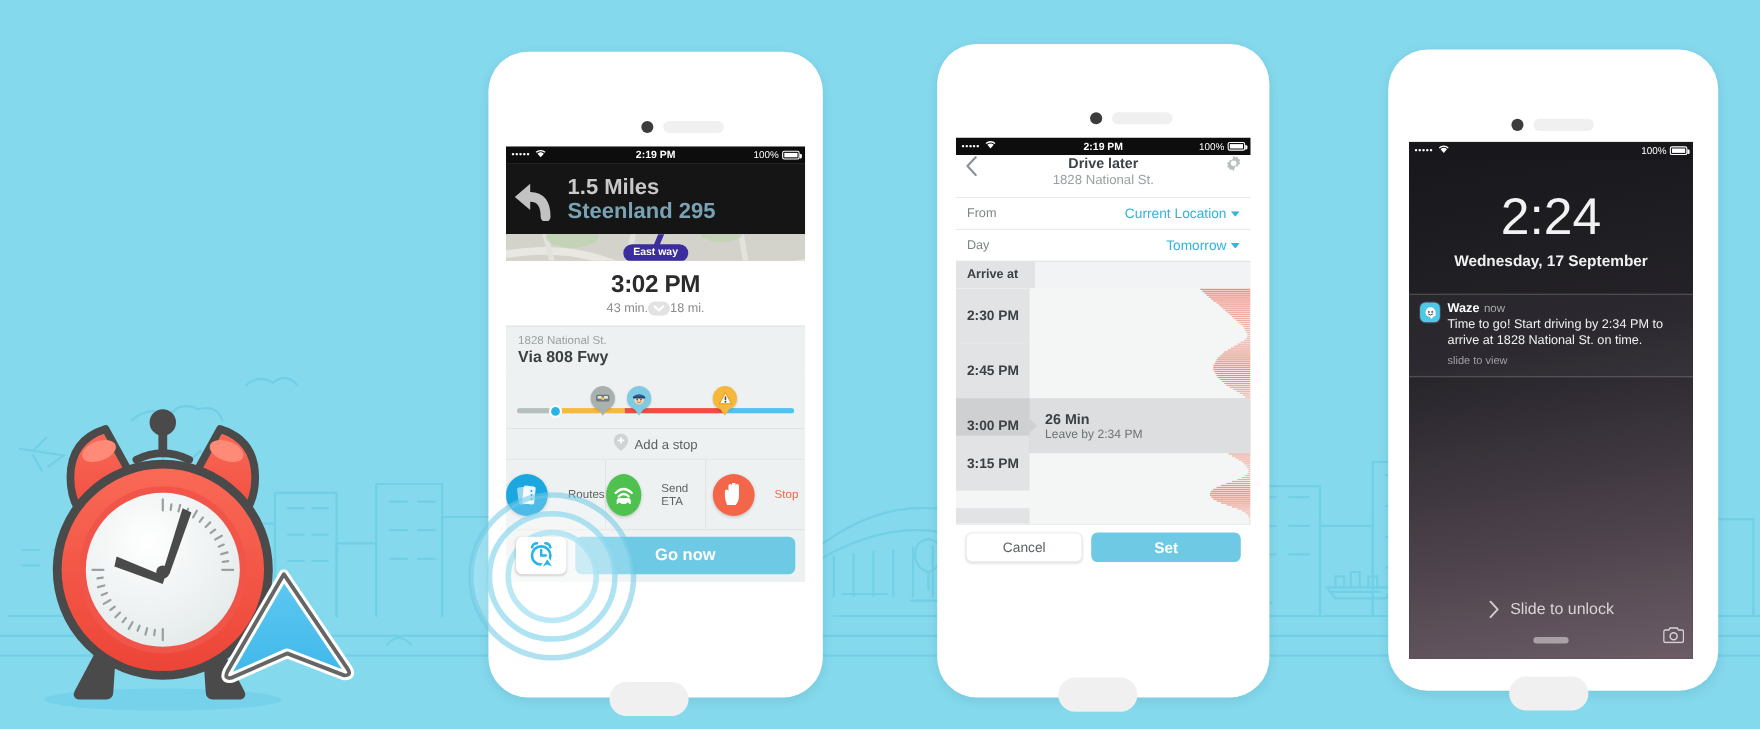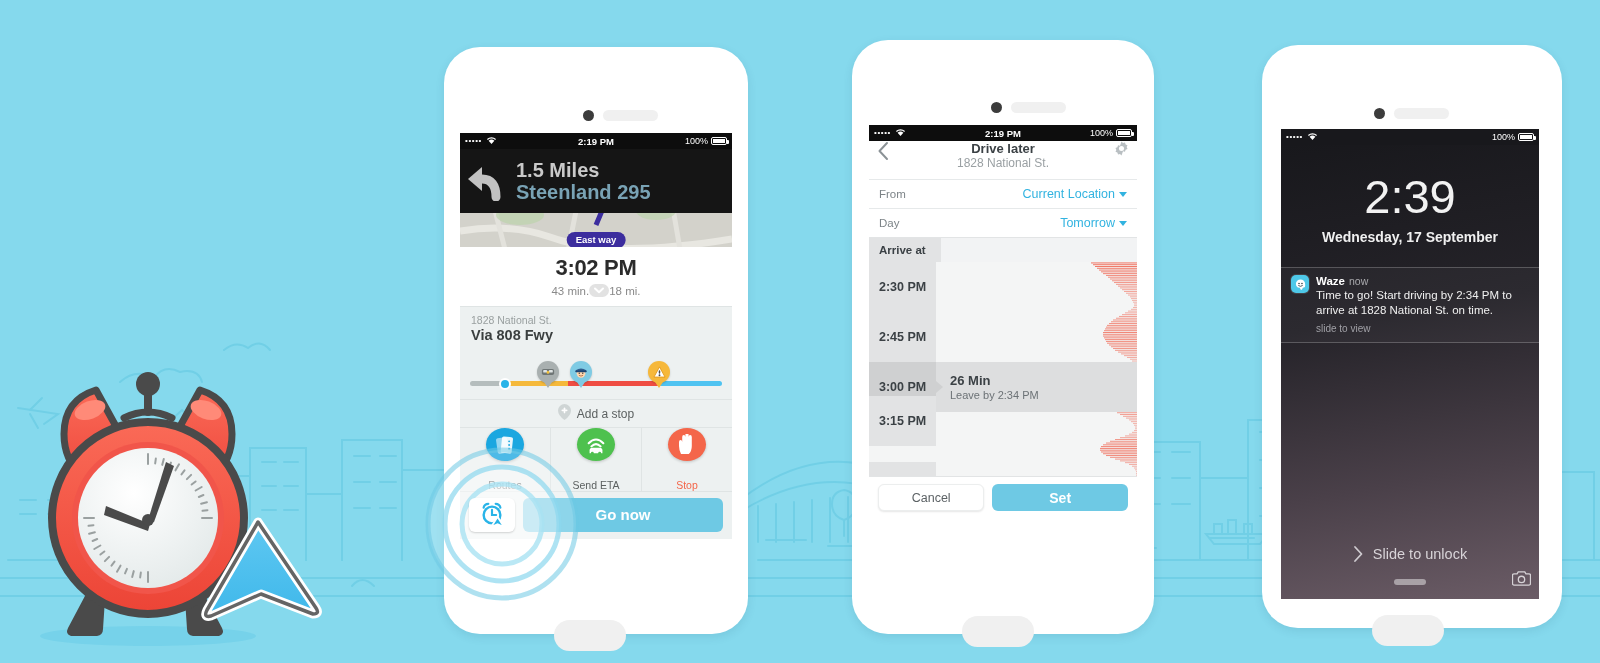--- a/index.html
+++ b/index.html
@@ -43,21 +43,21 @@
 
   
   #p1-nav {
     background:#151515; height:64px; display:flex; align-items:center; padding:0 10px 0 6px;
   }
   #p1-nav .turn-arrow { width:46px; height:40px; flex:0 0 46px; }
   #p1-nav .nav-text { margin-left:4px; line-height:1.12; }
   .nav-dist { color:#c9c9c9; font-size:20px; font-weight:bold; }
   .nav-street { color:#79a3b5; font-size:20px; font-weight:bold; }
 
-  #p1-map { height:34px; position:relative; background:#cfcec8; overflow:hidden; }
+  #p1-map { height:24px; position:relative; background:#cfcec8; overflow:hidden; }
   #p1-map .mapsvg { position:absolute; left:0; top:-22px; }
   .route-pill {
     position:absolute; left:50%; transform:translateX(-50%); bottom:-1px;
     background:#3c2d9e; color:#fff; font-size:9.5px; font-weight:bold;
     padding:2px 9px 3px; border-radius:9px; white-space:nowrap;
   }
 
   #p1-eta { background:#fff; text-align:center; padding:8px 0 9px; }
   .eta-time { font-size:22px; font-weight:bold; color:#2b2b2b; letter-spacing:-.3px; }
   .eta-sub { margin-top:3px; font-size:11.5px; color:#8a8a8a; display:flex; align-items:center; justify-content:center; gap:0; }
@@ -70,21 +70,21 @@
 
   #p1-routebar { background:#edf1f1; height:50px; position:relative; }
   .rb-line { position:absolute; left:10px; right:10px; bottom:13px; height:5px; border-radius:3px; overflow:hidden; display:flex; }
   .rb-knob { position:absolute; bottom:9.5px; width:12px; height:12px; border-radius:50%; background:#29b4e8; border:2px solid #fff; }
   .rb-pin { position:absolute; bottom:16px; width:22px; height:22px; border-radius:50%; display:flex; align-items:center; justify-content:center; box-shadow:0 1px 2px rgba(0,0,0,.18); }
   .rb-pin::after { content:""; position:absolute; bottom:-5px; left:50%; margin-left:-4px; width:0;height:0;border-left:4px solid transparent;border-right:4px solid transparent; }
 
   #p1-addstop { background:#edf1f1; border-top:1px solid #dfe4e4; height:28px; display:flex; align-items:center; justify-content:center; gap:6px; color:#5c6161; font-size:12px; }
 
   #p1-actions { background:#edf1f1; border-top:1px solid #dfe4e4; display:flex; height:64px; }
-  .act { flex:1; display:flex; flex-direction:column; align-items:center; justify-content:center; gap:18px; }
+  .act { flex:1; display:flex; flex-direction:row; align-items:center; justify-content:center; gap:18px; }
   .act + .act { border-left:1px solid #dfe4e4; }
   .act-circle { width:38px; height:38px; border-radius:50%; display:flex; align-items:center; justify-content:center; box-shadow:0 1px 3px rgba(0,0,0,.2); }
   .act-label { font-size:10.5px; color:#5c6161; }
   .act-label.danger { color:#f4664a; }
 
   #p1-bottom { background:#edf1f1; border-top:1px solid #dfe4e4; display:flex; align-items:center; padding:6px 9px 8px; gap:8px; height:48px; }
   #p1-clockbtn { width:46px; height:34px; border-radius:6px; background:#fff; box-shadow:0 1px 2px rgba(0,0,0,.16); display:flex; align-items:center; justify-content:center; flex:0 0 46px; position:relative; z-index:4; }
   #p1-gonow { flex:1; height:34px; border-radius:6px; background:#6ec9e4; color:#fff; font-size:15px; font-weight:bold; display:flex; align-items:center; justify-content:center; }
 
   #pulse { position:absolute; left:425px; top:447px; width:155px; height:155px; pointer-events:none; z-index:3; }
@@ -712,21 +712,21 @@
       </span>
       <span class="sb-right">
         <span style="font-size:9px;">100%</span>
         <span class="sb-batt">
             <i></i>
           </span>
       </span>
     </div>
 
     <div id="p3-screen-inner">
-      <div class="p3-time">2:39</div>
+      <div class="p3-time">2:24</div>
       <div class="p3-date">Wednesday, 17 September</div>
 
       <div class="p3-notif">
         <div class="p3-appicon">
           <svg width="13" height="13" viewBox="0 0 14 14">
             <path d="M7 1.5 a5 5 0 0 1 5 5 v2.2 q0 1.4 -1.2 1.6 l-1.3 .3 l-.7 1.4 a1 1 0 0 1 -1.8 0 l-.7 -1.4 l-2.2 -.4 A4.6 4.6 0 0 1 2 6.5 a5 5 0 0 1 5 -5z" fill="#fff"></path>
             <circle cx="5.4" cy="6" r=".85" fill="#2b3a40"></circle>
               <circle cx="8.6" cy="6" r=".85" fill="#2b3a40"></circle>
             <path d="M5 8.3 q2 1.6 4 0" stroke="#2b3a40" stroke-width=".9" fill="none" stroke-linecap="round"></path>
           </svg>

